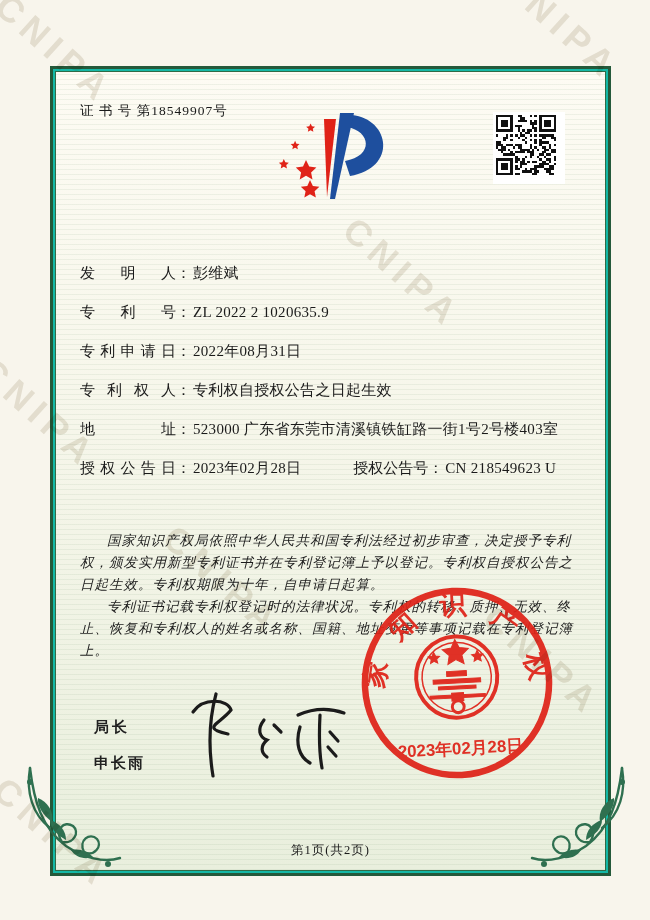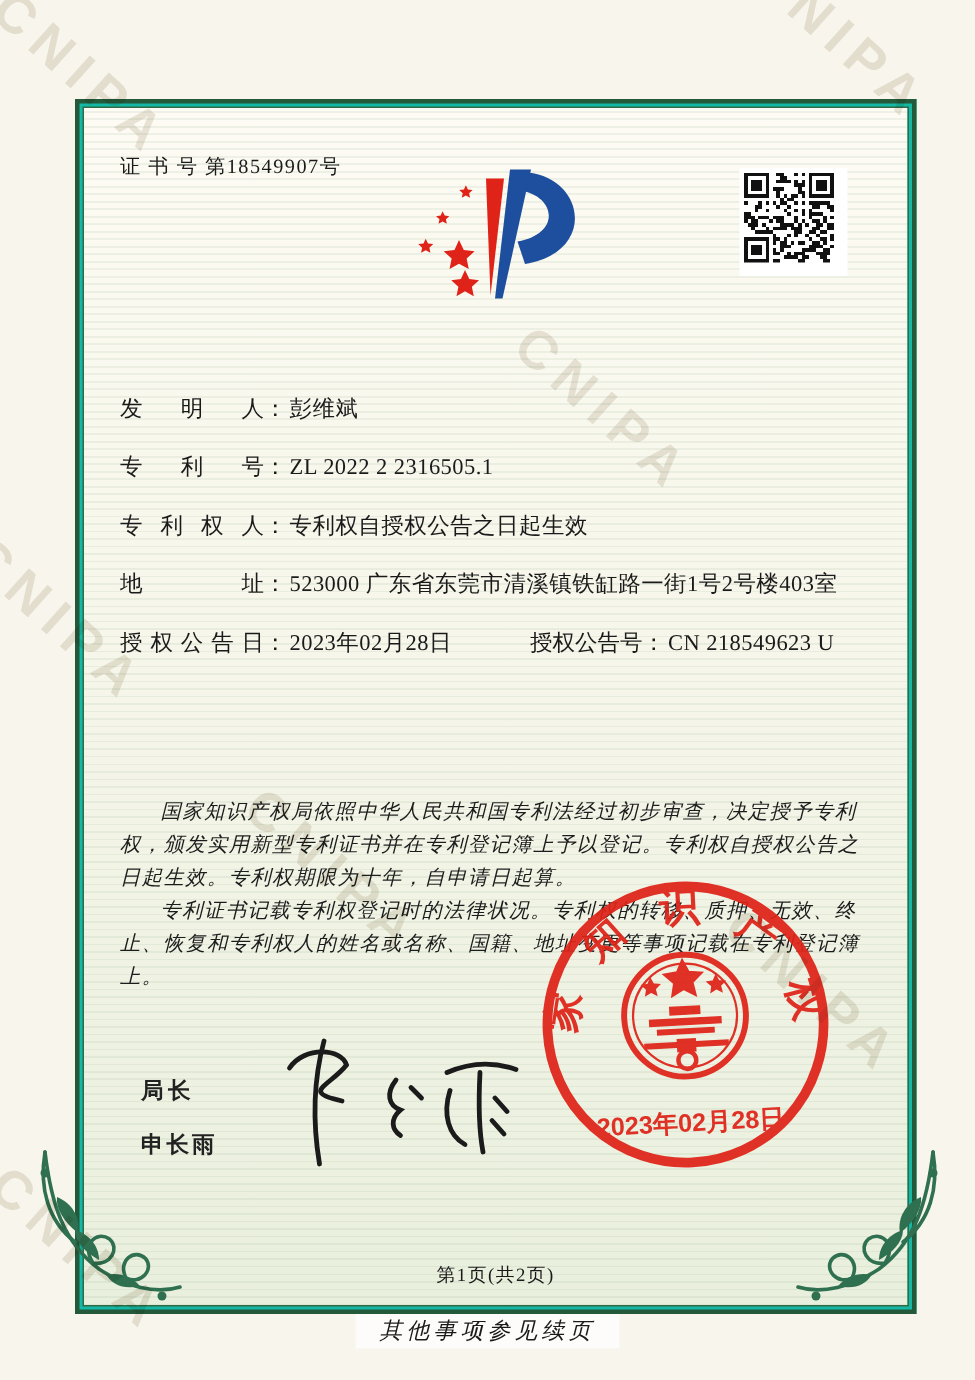--- a/index.html
+++ b/index.html
@@ -288,21 +288,24 @@
             <rect x="2" y="20" width="3" height="3" fill="#111"></rect>
           </svg>
       </div>
 
 
       <div class="fields">
         <div class="frow">
           <span class="f-label">发明人</span><span class="f-colon">：</span><span class="f-val">彭维斌</span>
         </div>
         <div class="frow">
-          <span class="f-label">专利号</span><span class="f-colon">：</span><span class="f-val">ZL 2022 2 2316505.1</span>
+          <span class="f-label">专利号</span><span class="f-colon">：</span><span class="f-val">ZL 2022 2 1020635.9</span>
+        </div>
+        <div class="frow">
+          <span class="f-label">专利申请日</span><span class="f-colon">：</span><span class="f-val">2022年08月31日</span>
         </div>
         <div class="frow">
           <span class="f-label">专利权人</span><span class="f-colon">：</span><span class="f-val">专利权自授权公告之日起生效</span>
         </div>
         <div class="frow">
           <span class="f-label">地址</span><span class="f-colon">：</span><span class="f-val">523000 广东省东莞市清溪镇铁缸路一街1号2号楼403室</span>
         </div>
         <div class="frow">
           <span class="f-label">授权公告日</span><span class="f-colon">：</span><span class="f-val">2023年02月28日</span><span class="f-pair2"><span>授权公告号</span><span class="f-colon">：</span><span class="f-val">CN 218549623 U</span></span>
         </div>
@@ -390,23 +393,20 @@
       <g fill="#2f7050">
         <path d="M22,36 C32,40 38,50 36,60 C27,53 21,44 22,36 Z"></path>
         <path d="M34,58 C44,61 50,69 50,78 C41,73 34,66 34,58 Z"></path>
         <path d="M55,88 C63,86 72,89 77,95 C68,98 59,95 55,88 Z"></path>
         <circle cx="14" cy="20" r="3"></circle>
         <circle cx="92" cy="102" r="3"></circle>
       </g>
     </svg>
   </div>
 
-  <div class="footer-note">
-    <span>其他事项参见续页</span>
-  </div>
 
   <span class="wm" style="left:-18px;top:28px">CNIPA</span>
   <span class="wm" style="left:488px;top:4px">CNIPA</span>
   <span class="wm" style="left:330px;top:252px">CNIPA</span>
   <span class="wm" style="left:-34px;top:392px">CNIPA</span>
   <span class="wm" style="left:150px;top:560px">CNIPA</span>
   <span class="wm" style="left:470px;top:640px">CNIPA</span>
   <span class="wm" style="left:-20px;top:812px">CNIPA</span>
 
 </div>

